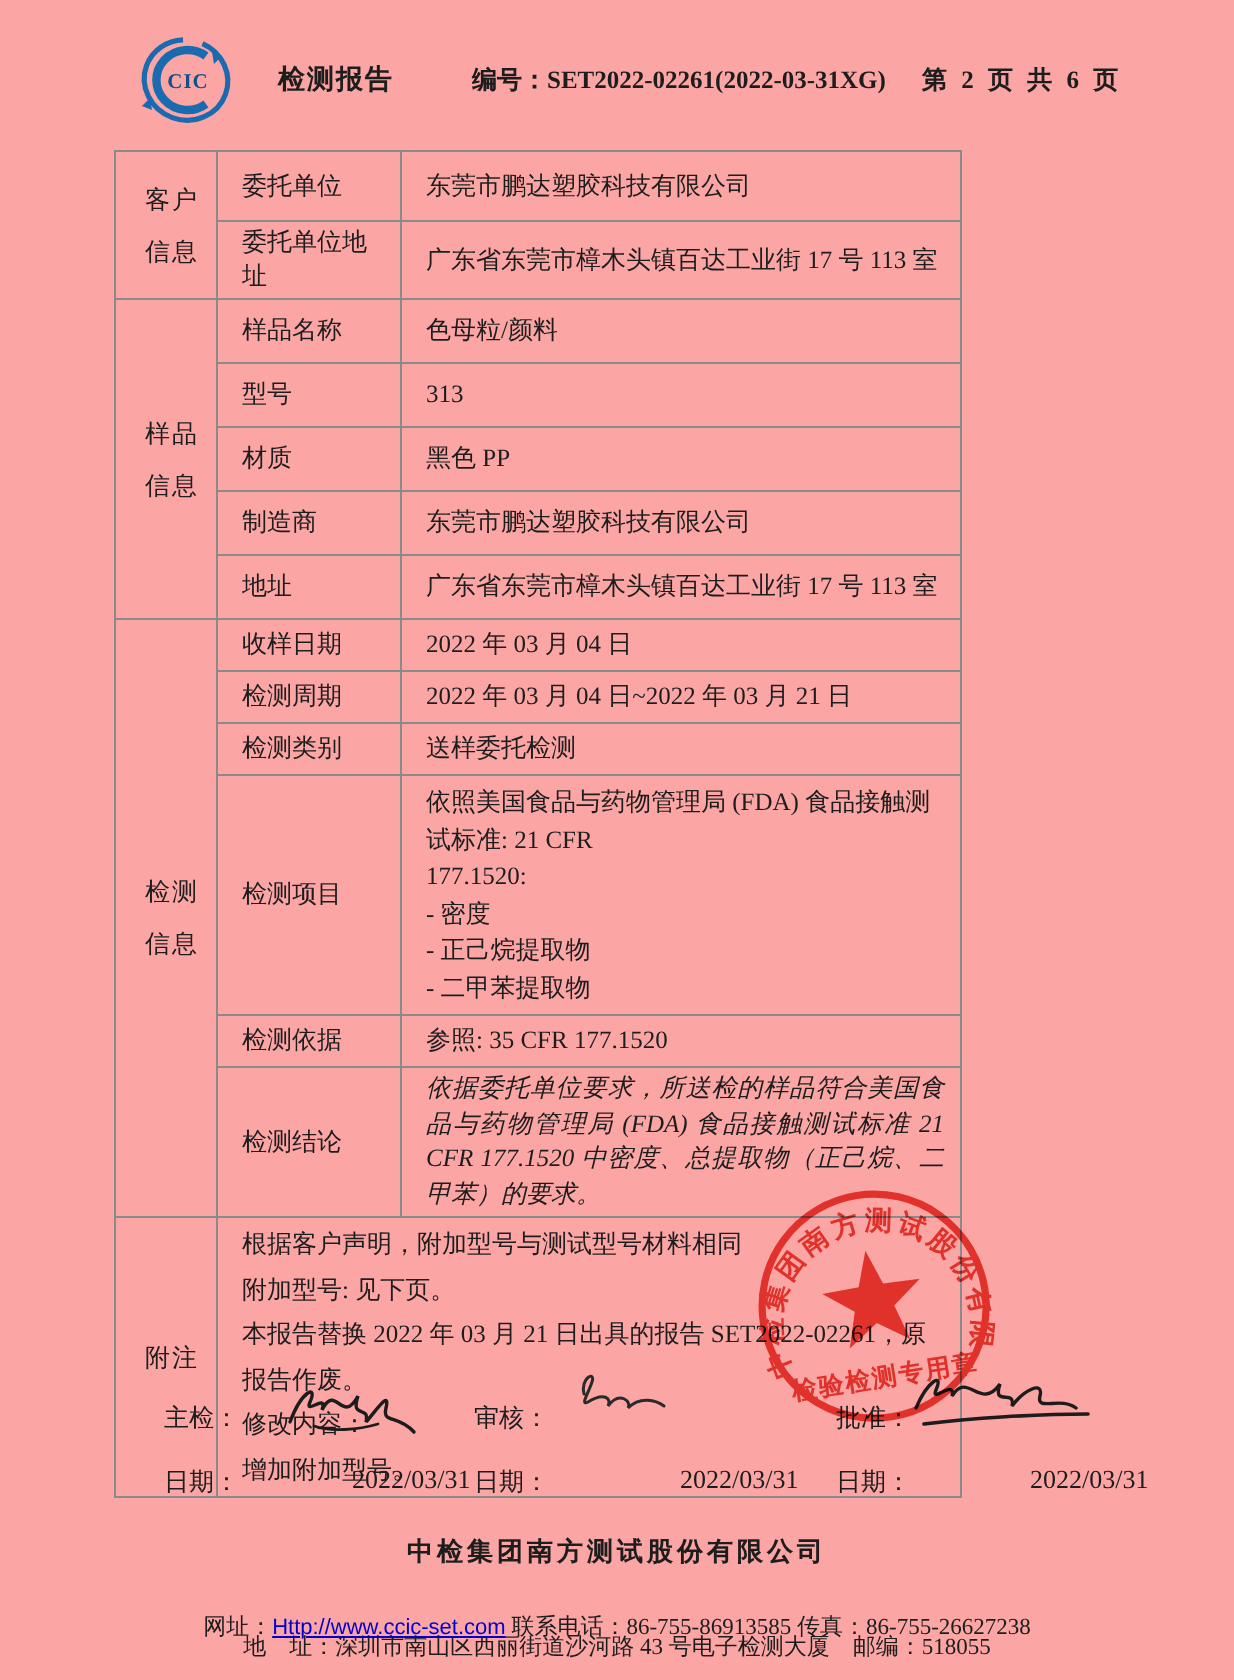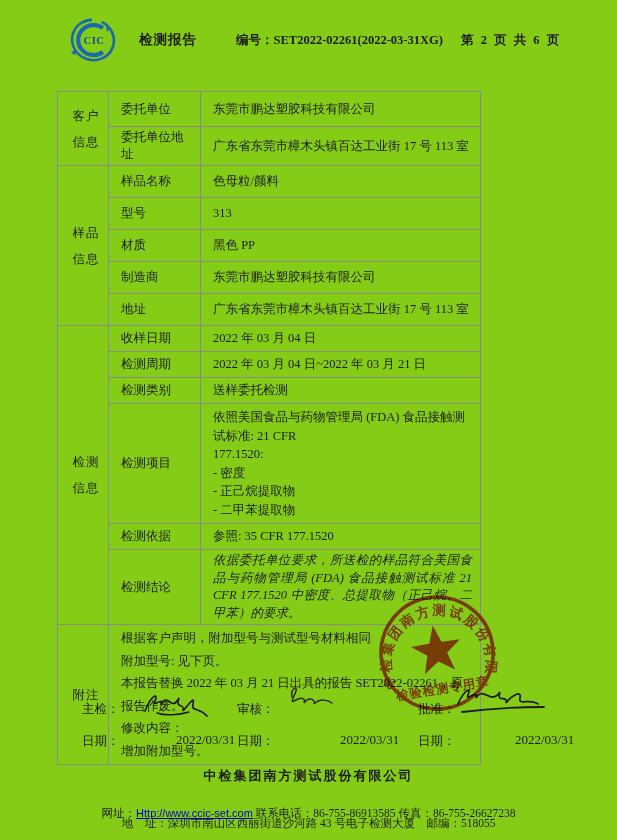--- a/index.html
+++ b/index.html
@@ -1,27 +1,27 @@
 <!DOCTYPE html>
 <html><head>
 <meta charset="utf-8">
 <style>
   html,body{margin:0;padding:0;background:#fff;}
   .page{
-    position:relative;width:617px;height:840px;background:#84cc16;overflow:hidden;
+    position:relative;width:617px;height:840px;background:#fca5a5;overflow:hidden;
     font-family:"Liberation Serif","DejaVu Serif",serif;color:#1d1d1d;
   }
   
   .logo{position:absolute;left:62px;top:16px;}
   .hdr-title{position:absolute;left:139px;top:31px;font-size:13.5px;font-weight:bold;letter-spacing:1px;}
   .hdr-no{position:absolute;left:236px;top:32px;font-size:12.5px;font-weight:bold;}
   .hdr-page{position:absolute;left:461px;top:32px;font-size:12.5px;font-weight:bold;letter-spacing:2px;white-space:nowrap;}
   
   table.info{
-    position:absolute;left:57px;top:91px;width:424px;
+    position:absolute;left:57px;top:75px;width:424px;
     border-collapse:collapse;table-layout:fixed;
   }
   table.info td{
     border:1px solid #8a8a8a;font-size:12.5px;color:#1d1d1d;
     padding:2px 6px 2px 12px;vertical-align:middle;overflow:hidden;
   }
   td.sec{
     text-align:center;padding:0;white-space:pre-line;line-height:26px;letter-spacing:1px;
   }
   td.val{padding-left:14px;}

